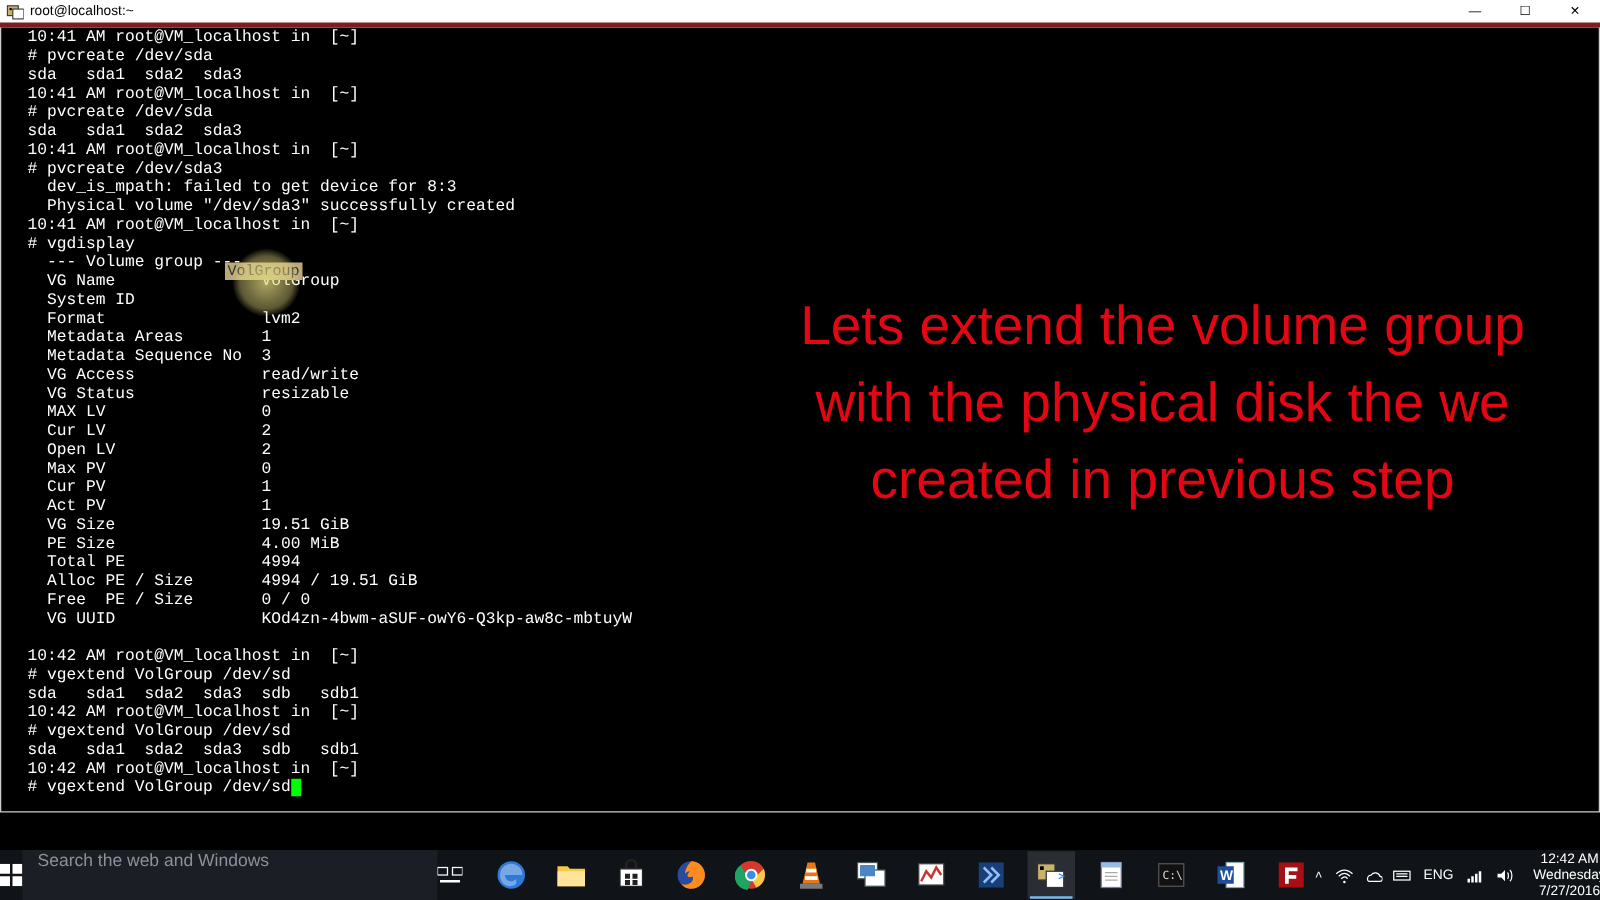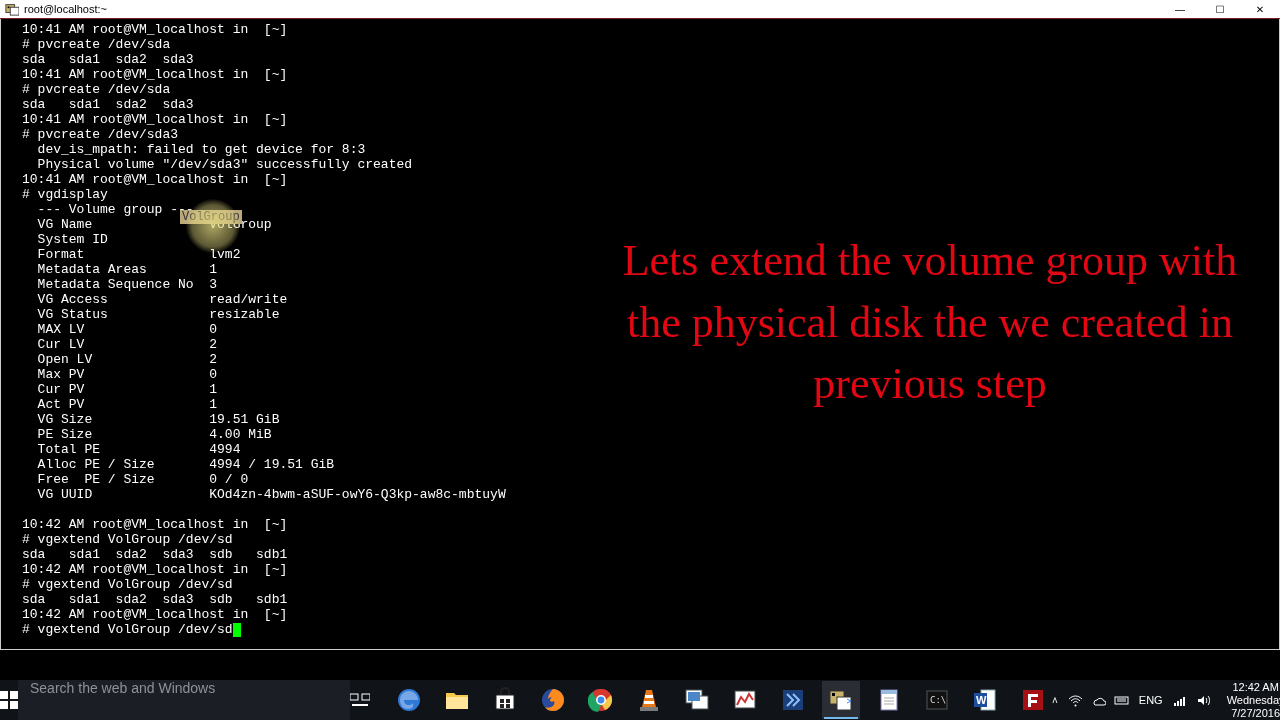--- a/index.html
+++ b/index.html
@@ -1,25 +1,25 @@
 <!DOCTYPE html>
 <html><head>
 <meta charset="utf-8">
 <style>
   html,body{margin:0;padding:0;width:1280px;height:720px;overflow:hidden;background:#000;font-family:"Consolas","Courier New",monospace;font-size:13px;color:#fff}
   .window{position:absolute;left:0;top:0;width:1280px;height:650px;background:#000;box-shadow:inset 0 0 0 1px #ccc}
-  .titlebar{height:18px;background:#fff;border-bottom:1px solid #7f1d1d;display:flex;align-items:center;color:#000;font-family:Tahoma,sans-serif;font-size:11px}
+  .titlebar{height:18px;background:#fff;border-bottom:4px solid #7f1d1d;display:flex;align-items:center;color:#000;font-family:Tahoma,sans-serif;font-size:11px}
   .titlebar .tb-icon{width:16px;height:16px;margin:0 4px;display:flex;align-items:center;justify-content:center}
   .titlebar .tb-icon svg{width:14px;height:14px}
   .titlebar .tb-title{flex:1}
   .winbtn{width:40px;height:18px;display:flex;align-items:center;justify-content:center;color:#000;font-size:10px}
   .term{position:absolute;left:0;top:18px;right:0;bottom:0;padding:4px 22px;white-space:pre;line-height:15px;font-size:13px;letter-spacing:0;font-family:"Courier New",monospace;color:#fff}
   .hl{position:absolute;left:180px;top:210px;width:58px;height:14px;background:#bca97a;color:#333;font-size:12px;line-height:14px;text-align:left;padding:0 2px}
   .spot{position:absolute;left:186px;top:199px;width:54px;height:54px;border-radius:50%;background:radial-gradient(circle,rgba(230,220,130,.75) 0%,rgba(230,220,130,.4) 55%,rgba(230,220,130,0) 72%)}
-  .overlay{position:absolute;left:600px;top:230px;width:660px;color:#e30613;font-family:Liberation Serif, serif;font-size:44px;font-weight:500;text-align:center;line-height:1.4}
+  .overlay{position:absolute;left:600px;top:230px;width:660px;color:#e30613;font-family:Liberation Sans, sans-serif;font-size:44px;font-weight:500;text-align:center;line-height:1.4}
   .cursor{display:inline-block;width:8px;height:14px;background:#0f0;vertical-align:bottom}
   
   .taskbar{position:absolute;left:0;bottom:0;width:1280px;height:40px;background:#101318;display:flex;align-items:center}
   .start{width:46px;height:40px;display:flex;align-items:center;justify-content:center}
   .start svg{width:18px;height:18px}
   .search{flex:0 0 320px;height:40px;background:#1b1e24;display:flex;align-items:flex-start;color:#8e9197;font-family:"Segoe UI",sans-serif;font-size:14px;padding-left:12px}
   .taskview{width:46px;height:40px;display:flex;align-items:center;justify-content:center}
   .taskview svg{width:20px;height:16px}
   .apps{display:flex;align-items:center;height:40px;margin-left:20px;gap:10px}
   .app{width:38px;height:38px;display:flex;align-items:center;justify-content:center;position:relative}

